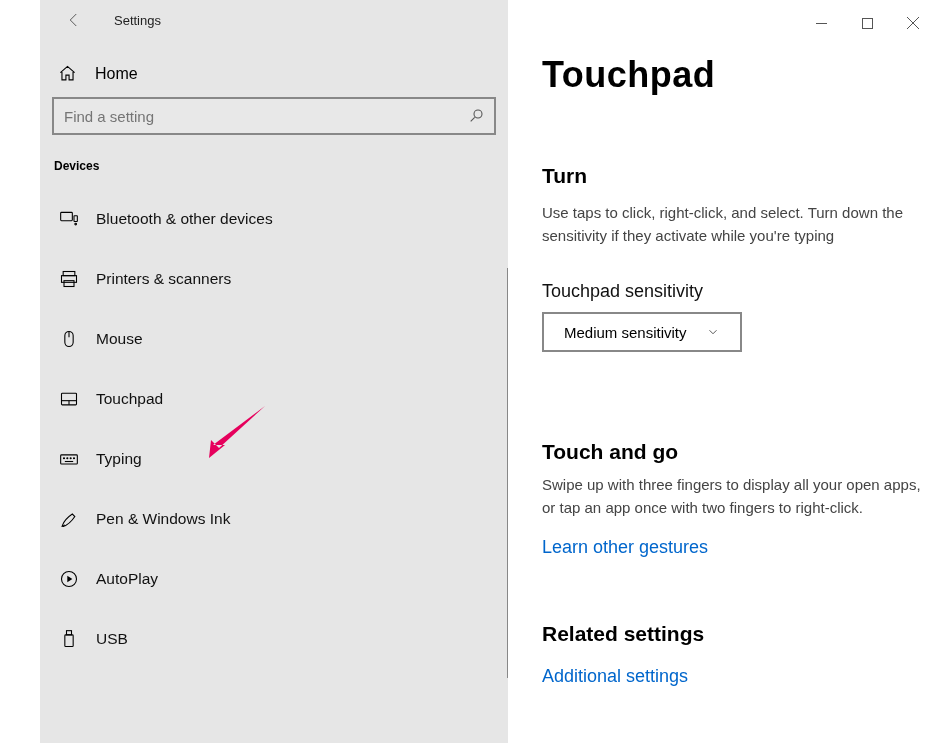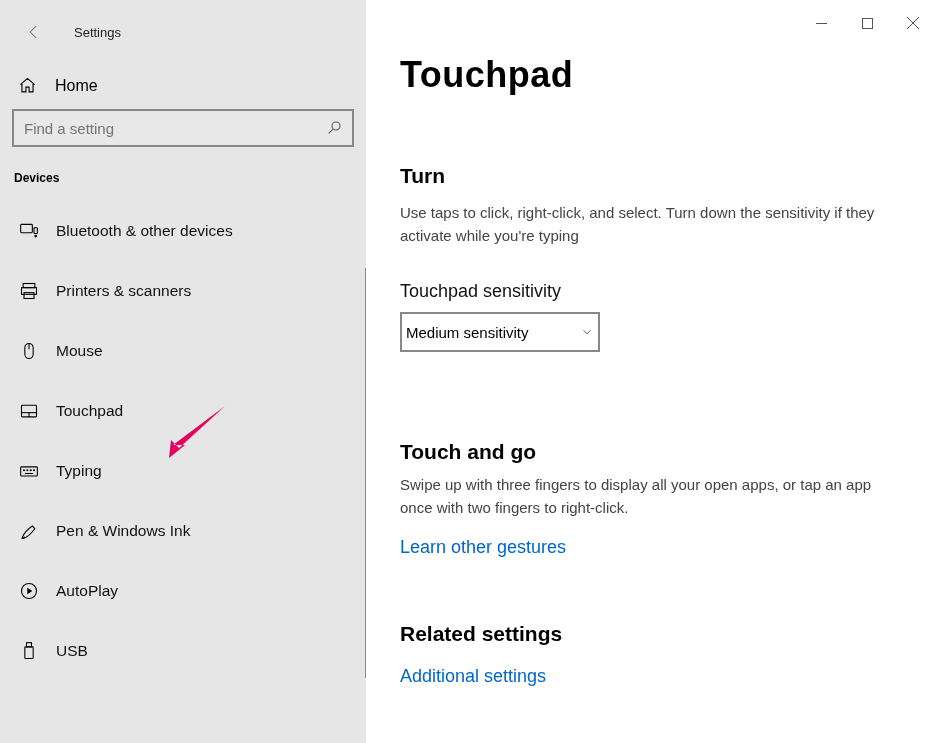--- a/index.html
+++ b/index.html
@@ -3,22 +3,22 @@
 <meta charset="utf-8">
 <style>
   * { box-sizing: border-box; margin: 0; padding: 0; }
   body {
     font-family: "Segoe UI", Arial, sans-serif;
     width: 944px; height: 743px;
     display: flex; overflow: hidden; background: #fff;
     color: #000;
   }
   .sidebar {
-    width: 366px; height: 100%; background: #e6e6e6;
-    position: relative; padding-top: 12px;
+    width: 468px; height: 100%; background: #e6e6e6;
+    position: relative;  margin-left: 40px;
   }
   .titlebar {
     display: flex; align-items: center; height: 40px; padding-left: 18px;
   }
   .back-arrow {
     display:flex;align-items:center;justify-content:center;
     width:32px;height:32px;color:#555;
   }
   .win-title { font-size: 13px; margin-left: 24px; color:#222;}
   .home-row {
@@ -57,21 +57,21 @@
     width:46px; height:30px; display:flex; align-items:center; justify-content:center;
     color:#555;
   }
   h1 { font-weight:600; font-size:36px; margin-bottom:68px; letter-spacing:0.5px;}
   h2 { font-weight:600; font-size:21px; margin-bottom:14px;}
   h3 { font-weight:600; font-size:21px; margin-bottom:10px;}
   .body-text { font-size:15px; color:#444; line-height:1.5; max-width:500px;}
   .field-label { font-size:18px; color:#111; margin-top:34px; margin-bottom:10px;}
   .dropdown {
     border:2px solid #888; height:40px; width:200px; display:flex;
-    align-items:center; justify-content:space-between; padding:0 4px;
+    align-items:center; justify-content:space-between; padding:0 20px;
     font-size:15px; cursor:pointer;
   }
   .section-gap { height: 88px; }
   .link { color:#0066cc; font-size:18px; margin-top:18px; cursor:pointer; display:inline-block;}
   .rel-gap { height: 64px; }
 
   .arrow-annot {
     position:absolute; pointer-events:none;
   }
   .arrow-annot svg path { fill:#e6005c; }

